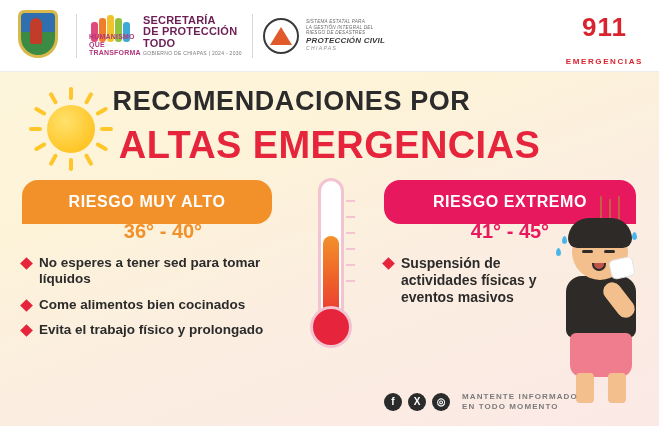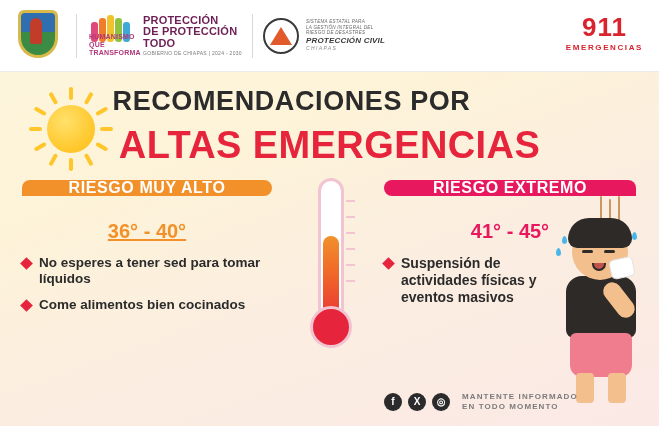--- a/index.html
+++ b/index.html
@@ -81,21 +81,21 @@
   .cp-lines { line-height: 1.18; font-style: italic; }
   .cp-l1 { font-size: 4.6px; color: #6a6a6a; letter-spacing: .25px; }
   .cp-l2 { font-size: 4.6px; color: #6a6a6a; letter-spacing: .25px; }
   .cp-l3 { font-size: 4.6px; color: #6a6a6a; letter-spacing: .25px; }
   .cp-l4 { font-size: 8px; font-weight: bold; color: #3a3a3a; letter-spacing: .2px; margin-top: 1px;}
   .cp-l5 { font-size: 5px; color: #8a8a8a; letter-spacing: 1.4px; }
   .emg {
     position: absolute; right: 16px; top: 14px; text-align: center;
   }
   .emg-num { font-size: 26px; font-weight: bold; color: #d9232e; letter-spacing: 1px; line-height: 1; }
-  .emg-sub { font-size: 8px; font-weight: bold; color: #d9232e; letter-spacing: 1.6px; margin-top: 3px; }
+  .emg-sub { font-size: 8px; font-weight: bold; color: #d9232e; letter-spacing: 1.6px; margin-top: 17px; }
 
   
   #sun {
     position: absolute; left: 28px; top: 86px;
     width: 86px; height: 86px;
   }
   #sun .core {
     position: absolute; left: 19px; top: 19px;
     width: 48px; height: 48px; border-radius: 50%;
     background: radial-gradient(circle at 38% 34%, #ffe16b, #ffc629 70%);
@@ -116,40 +116,40 @@
   }
   #title2 {
     position: absolute; top: 124px; left: 0; width: 659px;
     text-align: center;
     font-size: 38px; font-weight: bold; color: #e6243b;
     letter-spacing: .4px;
   }
 
   
   .banner {
-    position: absolute; height: 16px;
+    position: absolute; height: 44px;
     display: flex; align-items: center; justify-content: center;
     color: #ffffff; font-weight: bold; font-size: 16px;
     letter-spacing: .6px;
   }
   #banner-left {
     left: 22px; top: 180px; width: 250px;
     background: #f2912a;
     border-radius: 16px 16px 16px 0;
   }
   #banner-right {
     left: 384px; top: 180px; width: 252px;
     background: #e8185f;
     border-radius: 16px 16px 0 16px;
   }
   .range {
     position: absolute; top: 220px;
     font-size: 20px; font-weight: bold;
   }
-  #range-left { left: 22px; width: 250px; text-align: center; color: #f2912a; text-decoration: underline; }
+  #range-left { left: 38px; width: 250px; text-align: center; color: #f2912a; }
   #range-right { left: 384px; width: 252px; text-align: center; color: #e8185f; }
 
   
   .list { position: absolute; }
   #list-left { left: 22px; top: 255px; width: 270px; }
   #list-right { left: 384px; top: 255px; width: 185px; }
   .bullet-row {
     display: flex; align-items: flex-start; margin-bottom: 9px;
   }
   .diamond {
@@ -292,21 +292,21 @@
         <div class="hand" style="left:10px;height:24px;background:#f07d2c;"></div>
         <div class="hand" style="left:18px;height:27px;background:#f0c32c;"></div>
         <div class="hand" style="left:26px;height:24px;background:#8fc33f;"></div>
         <div class="hand" style="left:34px;background:#3fa9d6;"></div>
         <div class="hm-text" style="position:absolute;bottom:-4px;left:0;width:52px;">
           <div>HUMANISMO QUE</div>
           <div>TRANSFORMA</div>
         </div>
       </div>
       <div class="sp-textblock">
-        <div class="sp-l1">PROTECCIÓN</div>
+        <div class="sp-l1">SECRETARÍA</div>
         <div class="sp-l2">DE PROTECCIÓN</div>
         <div class="sp-l2">TODO</div>
         <div class="sp-l3">GOBIERNO DE CHIAPAS | 2024 - 2030</div>
       </div>
     </div>
 
     <div class="sep-v s2"></div>
 
     <div class="cp-logo">
       <div class="cp-badge">
@@ -353,20 +353,24 @@
   <div class="range" id="range-right">41° - 45°</div>
 
   <div class="list" id="list-left">
     <div class="bullet-row">
       <div class="diamond"></div>
       <div class="bullet-text">No esperes a tener sed para tomar líquidos</div>
     </div>
     <div class="bullet-row">
       <div class="diamond"></div>
       <div class="bullet-text">Come alimentos bien cocinados</div>
+    </div>
+    <div class="bullet-row">
+      <div class="diamond"></div>
+      <div class="bullet-text">Evita el trabajo físico y prolongado</div>
     </div>
   </div>
 
   <div class="list" id="list-right">
     <div class="bullet-row">
       <div class="diamond"></div>
       <div class="bullet-text">Suspensión de actividades físicas y eventos masivos</div>
     </div>
   </div>
 

